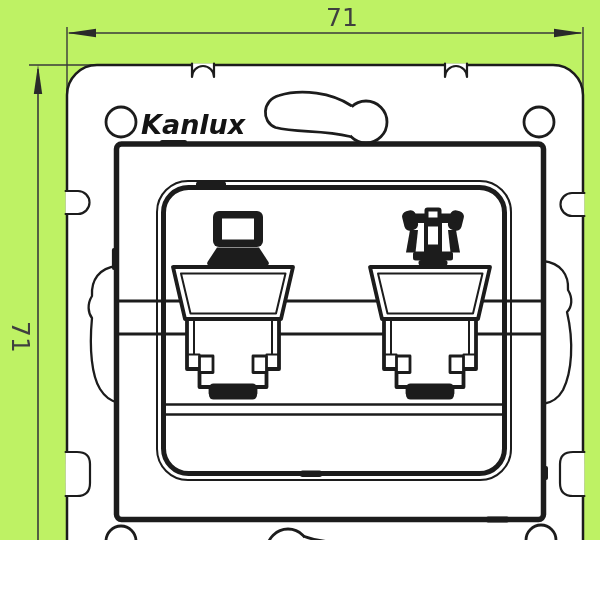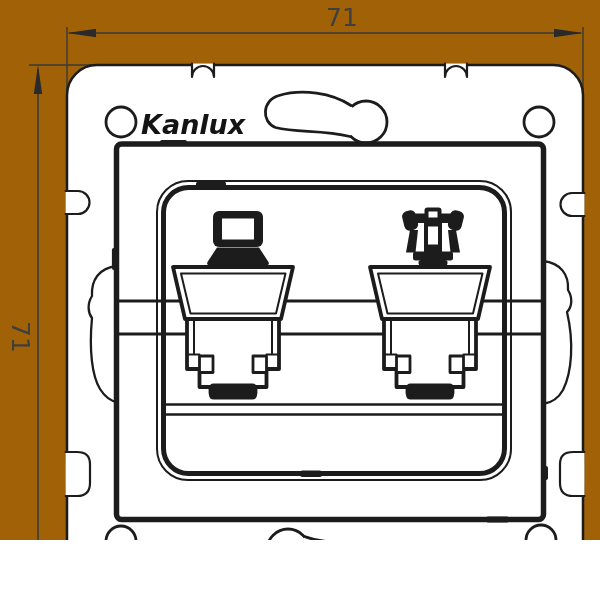--- a/index.html
+++ b/index.html
@@ -1,16 +1,16 @@
 <!DOCTYPE html>
 <html><head>
 <meta charset="utf-8">
 <style>
   html,body { margin:0; padding:0; background:#ffffff; }
-  #stage { width:600px; height:540px; position:relative; background:#a16207; overflow:hidden; }
+  #stage { width:600px; height:540px; position:relative; background:#bef264; overflow:hidden; }
   svg { display:block; }
   .outline  { fill:#ffffff; stroke:#1c1c1c; stroke-linejoin:round; stroke-linecap:round; }
   .nofill   { fill:none;    stroke:#1c1c1c; stroke-linejoin:round; stroke-linecap:round; }
   .solid    { fill:#1c1c1c; stroke:none; }
   .cover    { fill:#ffffff; stroke:none; }
   .dimline  { stroke:#3a3a3a; stroke-width:1.6; fill:none; }
   .extline  { stroke:#3a3a3a; stroke-width:1.4; fill:none; }
   .arrow    { fill:#2a2a2a; stroke:none; }
   .dimtext  { font-family:"DejaVu Sans", sans-serif; font-size:25px; fill:#3f3f3f; }
   .brand    { font-family:"DejaVu Sans", sans-serif; font-style:italic; font-weight:700;

